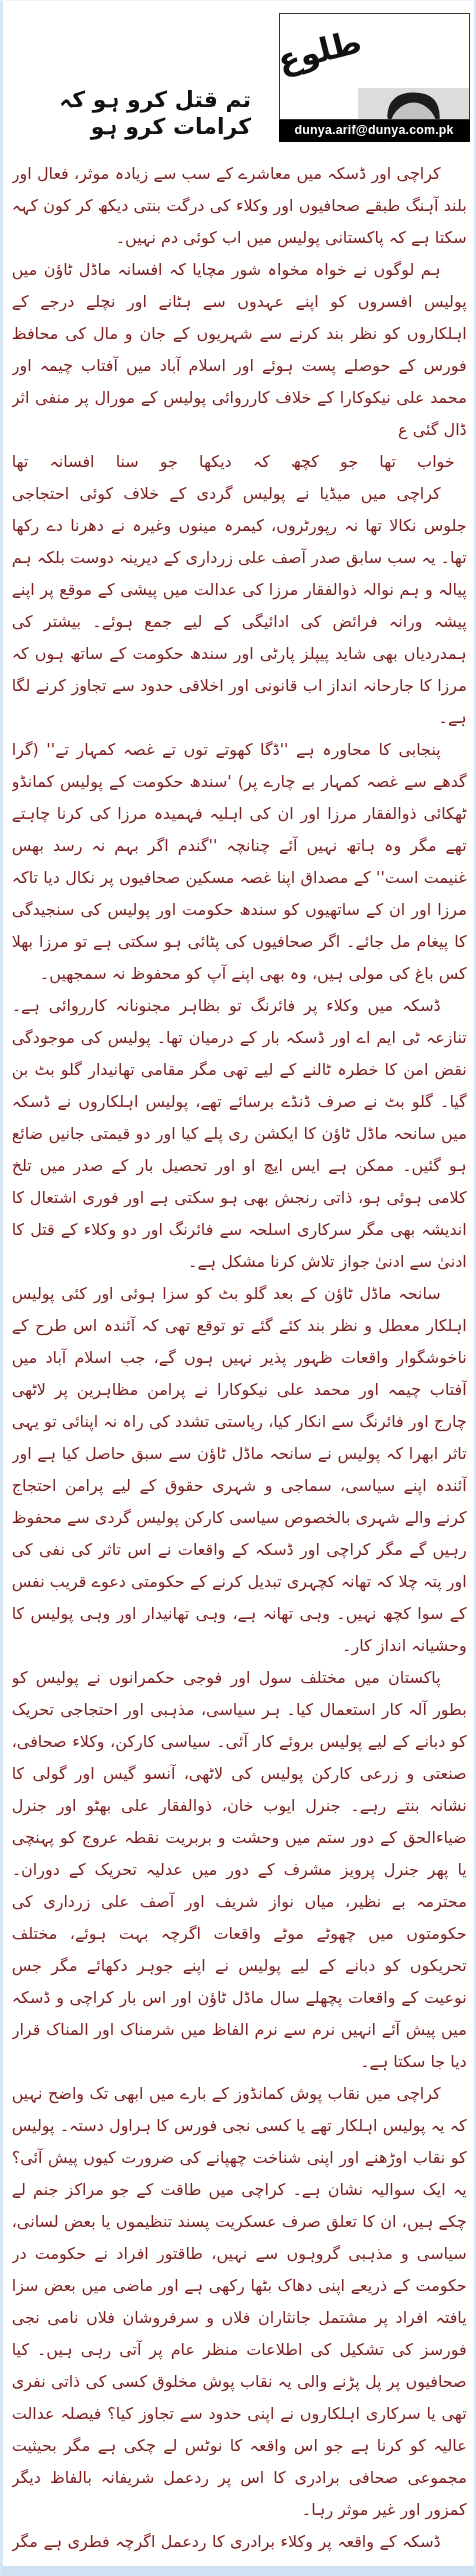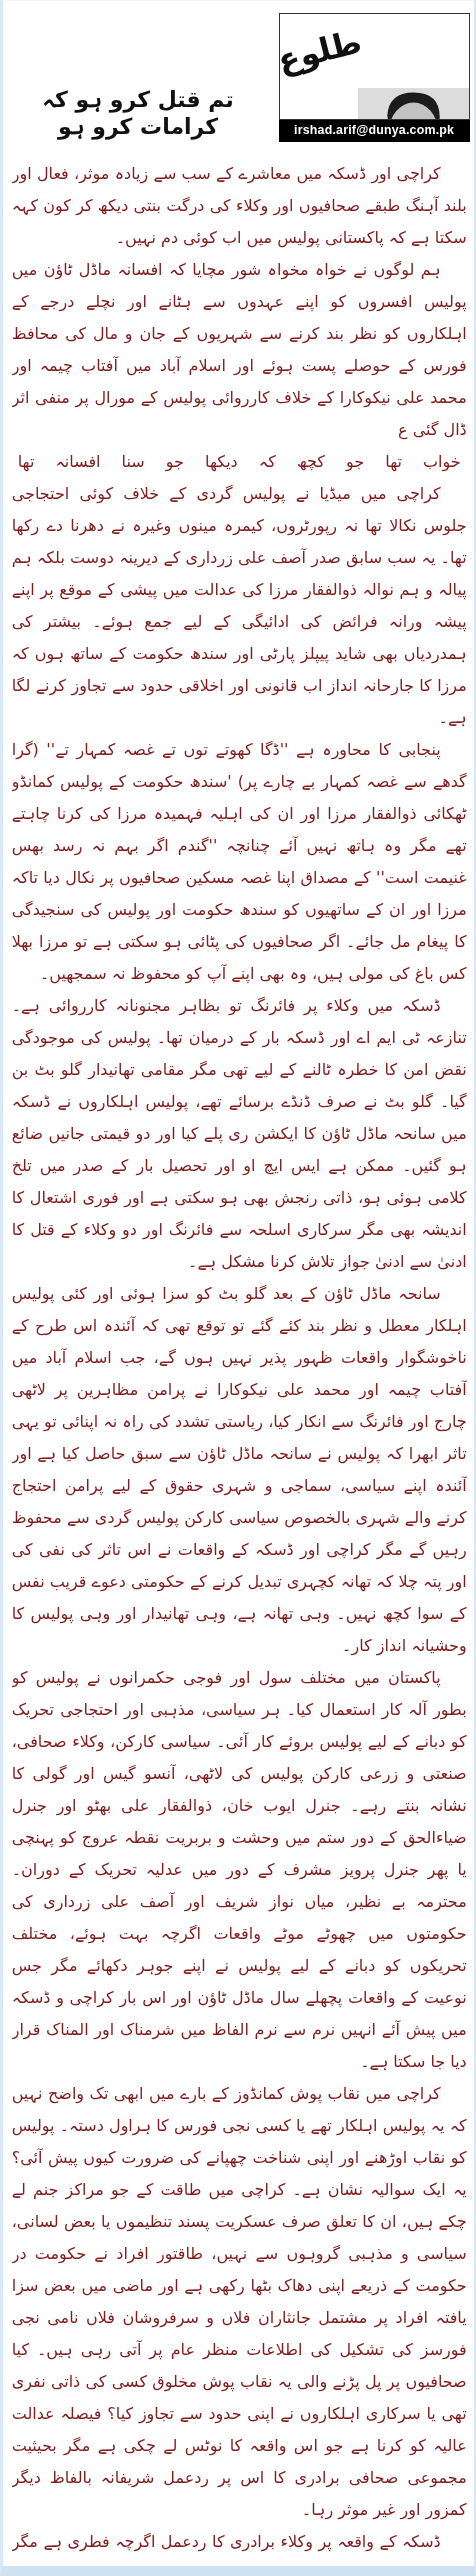--- a/index.html
+++ b/index.html
@@ -15,33 +15,33 @@
   .masthead-box{border:0.7px solid #333;background:#fff;display:flex;flex-wrap:wrap;height:105px;overflow:hidden;}
   .logo-cell{width:79px;height:74px;display:flex;align-items:center;justify-content:center;}
   .logo-text{font-size:32px;font-weight:bold;transform:rotate(-14deg);font-family:"DejaVu Sans",sans-serif;}
   .photo-cell{width:111px;height:105px;margin-left:auto;overflow:hidden;}
   .name-cell{width:79px;height:29px;border-top:0.7px solid #222;display:flex;align-items:center;justify-content:center;}
   .email-bar{background:#000;color:#fff;text-align:center;padding:3.6px 0 4.4px;margin-top:0;}
   .email-text{font-family:"Liberation Sans",sans-serif;font-weight:bold;font-size:12.4px;letter-spacing:0.2px;}
   
   .headline{
     position:absolute;top:70px;left:22px;width:226px;
-    font-size:22px;font-weight:bold;text-align:center;line-height:1.25;
+    font-size:22px;font-weight:bold;text-align:right;line-height:1.25;
     direction:rtl;
   }
   
   .article{
     position:absolute;top:157px;left:8.7px;right:7.3px;bottom:4.4px;
     direction:rtl;text-align:justify;
     font-size:16px;line-height:32px;color:#7f1d1d;
     overflow:hidden;
   }
   .article p{margin:0;text-indent:26px;}
   .verse{
-    text-align:center;text-indent:0 !important;
+    text-align:left;text-indent:0 !important;
     word-spacing:16px;margin:1.5px 0;
     white-space:nowrap;overflow:hidden;
   }
 </style>
 </head>
 <body>
 
 <div class="page">
 
   <div class="masthead">
@@ -73,21 +73,21 @@
           <path d="M56 78 Q60 94 76 95 Q92 94 96 78 L94 92 Q88 100 76 100 Q64 100 58 92 Z" fill="#222"></path>
 
           <path d="M60 102 L76 116 92 102 92 110 76 122 60 110 Z" fill="#fafafa" stroke="#aaa" stroke-width="1"></path>
         </svg>
       </div>
       <div class="name-cell">
         
       </div>
     </div>
     <div class="email-bar">
-      <span class="email-text">irshad.arif@dunya.com.pk</span>
+      <span class="email-text">dunya.arif@dunya.com.pk</span>
     </div>
   </div>
 
   <h1 class="headline">تم قتل کرو ہو کہ کرامات کرو ہو</h1>
 
   <div class="article">
     <p>کراچی اور ڈسکہ میں معاشرے کے سب سے زیادہ موثر، فعال اور بلند آہنگ طبقے صحافیوں اور وکلاء کی درگت بنتی دیکھ کر کون کہہ سکتا ہے کہ پاکستانی پولیس میں اب کوئی دم نہیں۔</p>
     <p>ہم لوگوں نے خواہ مخواہ شور مچایا کہ افسانہ ماڈل ٹاؤن میں پولیس افسروں کو اپنے عہدوں سے ہٹانے اور نچلے درجے کے اہلکاروں کو نظر بند کرنے سے شہریوں کے جان و مال کی محافظ فورس کے حوصلے پست ہوئے اور اسلام آباد میں آفتاب چیمہ اور محمد علی نیکوکارا کے خلاف کارروائی پولیس کے مورال پر منفی اثر ڈال گئی ع</p>
     <p class="verse">خواب تھا جو کچھ کہ دیکھا جو سنا افسانہ تھا</p>
     <p>کراچی میں میڈیا نے پولیس گردی کے خلاف کوئی احتجاجی جلوس نکالا تھا نہ رپورٹروں، کیمرہ مینوں وغیرہ نے دھرنا دے رکھا تھا۔ یہ سب سابق صدر آصف علی زرداری کے دیرینہ دوست بلکہ ہم پیالہ و ہم نوالہ ذوالفقار مرزا کی عدالت میں پیشی کے موقع پر اپنے پیشہ ورانہ فرائض کی ادائیگی کے لیے جمع ہوئے۔ بیشتر کی ہمدردیاں بھی شاید پیپلز پارٹی اور سندھ حکومت کے ساتھ ہوں کہ مرزا کا جارحانہ انداز اب قانونی اور اخلاقی حدود سے تجاوز کرنے لگا ہے۔</p>

